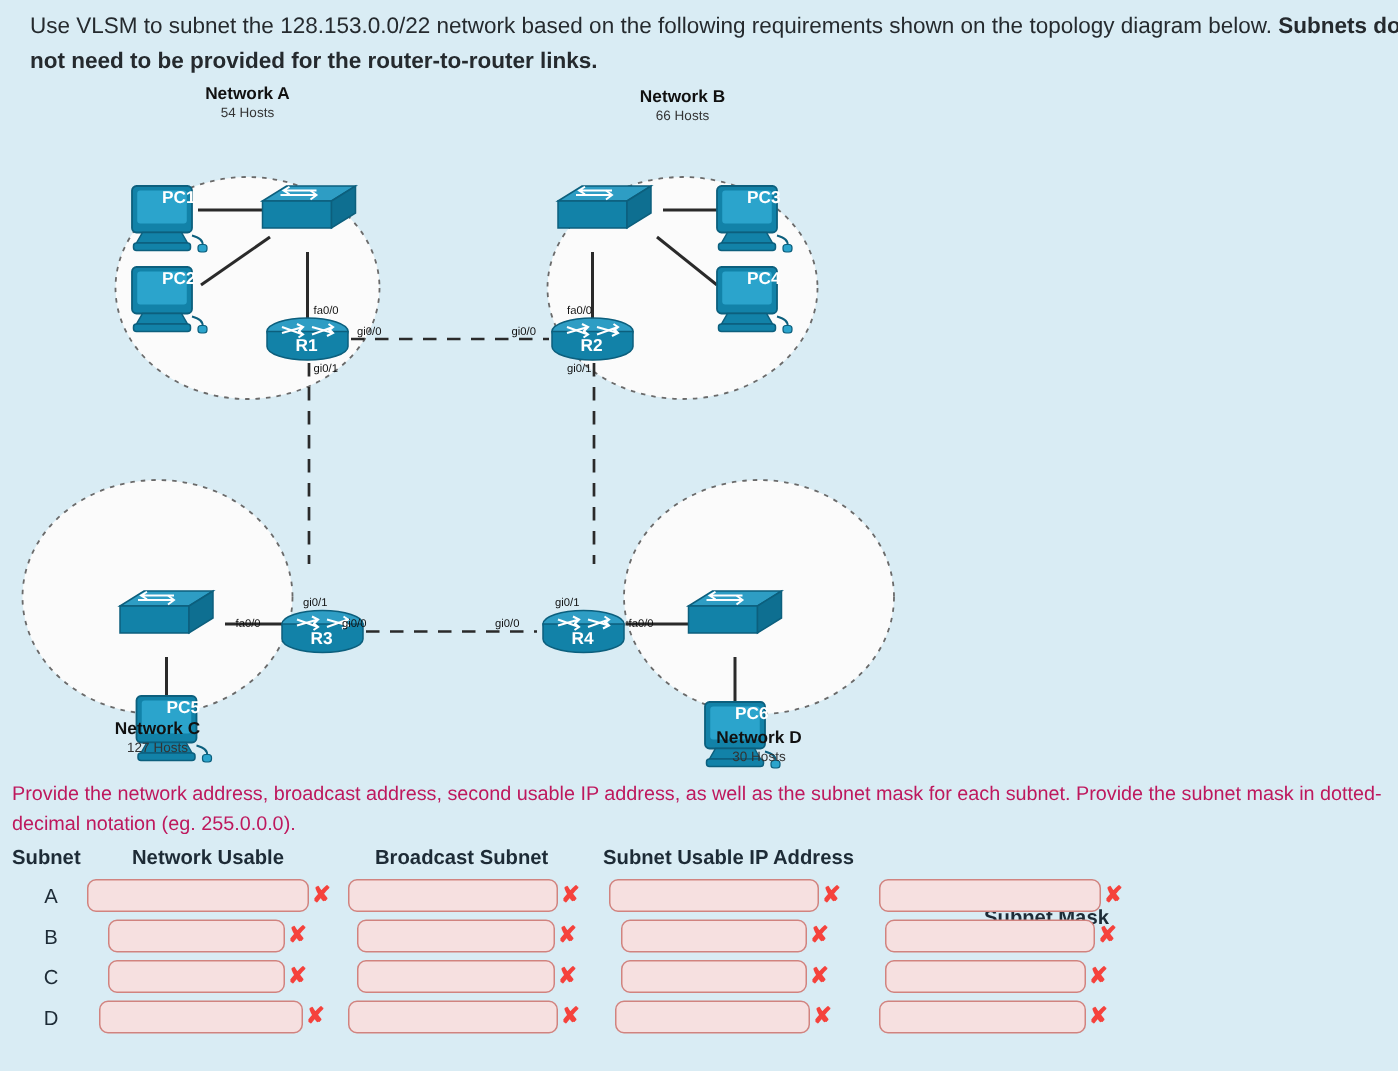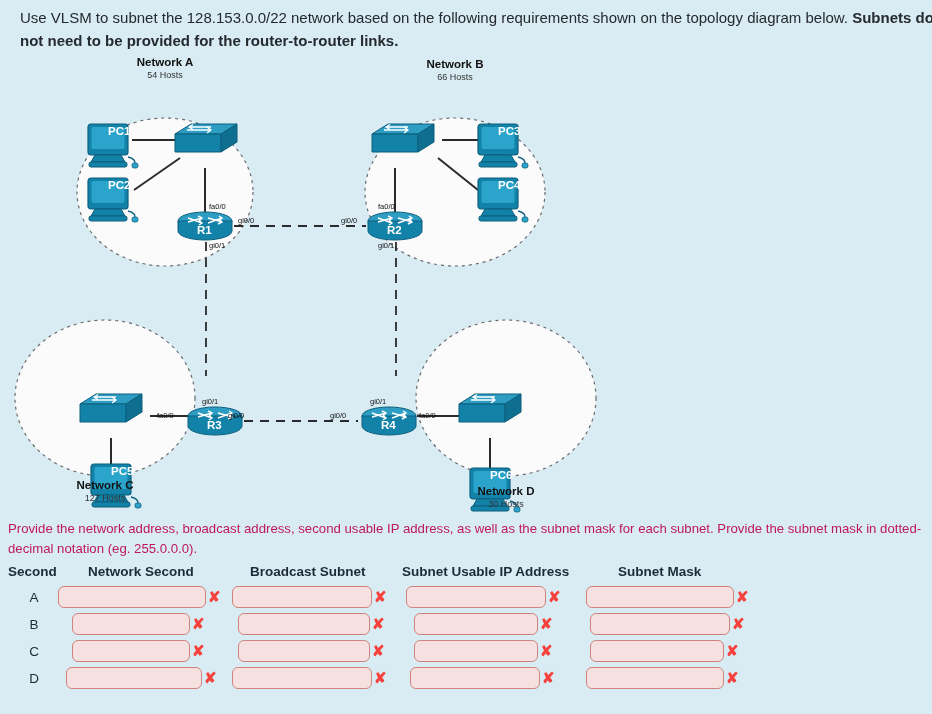--- a/index.html
+++ b/index.html
@@ -28,21 +28,21 @@
   .table-wrap{position:absolute;left:0;top:564px;width:932px;}
   .hdr{position:relative;height:20px;}
   .hdr span{
     position:absolute;font-size:13.5px;font-weight:bold;color:#1d2b36;
     white-space:nowrap;
   }
   .h-subnet{left:8px;}
   .h-net{left:88px;}
   .h-bcast{left:250px;}
   .h-second{left:402px;}
-  .h-mask{left:618px;}
+  .h-mask{left:656px;margin-top:40px;}
 
   .row{position:relative;height:27px;}
   .rowlabel{
     position:absolute;width:24px;text-align:center;
     font-size:13.5px;color:#1d2b36;line-height:27px;
   }
   .cell{position:absolute;top:2px;}
   .fld{
     display:inline-block;vertical-align:middle;
     height:22px;box-sizing:border-box;
@@ -200,22 +200,22 @@
   <text x="506" y="449" text-anchor="middle" font-family="Liberation Sans, sans-serif" font-size="11.5" font-weight="bold" fill="#111">Network D</text>
   <text x="506" y="461" text-anchor="middle" font-family="Liberation Sans, sans-serif" font-size="9" fill="#333">30 Hosts</text>
 </svg>
 </div>
 
 <div class="instructions">Provide the network address, broadcast address, second usable IP address, as well as the subnet mask for each subnet. Provide the subnet mask in dotted-decimal notation (eg. 255.0.0.0).</div>
 
 <div class="table-wrap">
 
   <div class="hdr">
-    <span class="h-subnet">Second</span>
-    <span class="h-net">Network Second</span>
+    <span class="h-subnet">Subnet</span>
+    <span class="h-net">Network Usable</span>
     <span class="h-bcast">Broadcast Subnet</span>
     <span class="h-second">Subnet Usable IP Address</span>
     <span class="h-mask">Subnet Mask</span>
   </div>
 
   <div class="row">
     <span class="rowlabel" style="left:22px;">A</span>
     <span class="cell" style="left:58px;"><span class="fld" style="width:148px;"></span><span class="xmark">✘</span></span>
     <span class="cell" style="left:232px;"><span class="fld" style="width:140px;"></span><span class="xmark">✘</span></span>
     <span class="cell" style="left:406px;"><span class="fld" style="width:140px;"></span><span class="xmark">✘</span></span>

